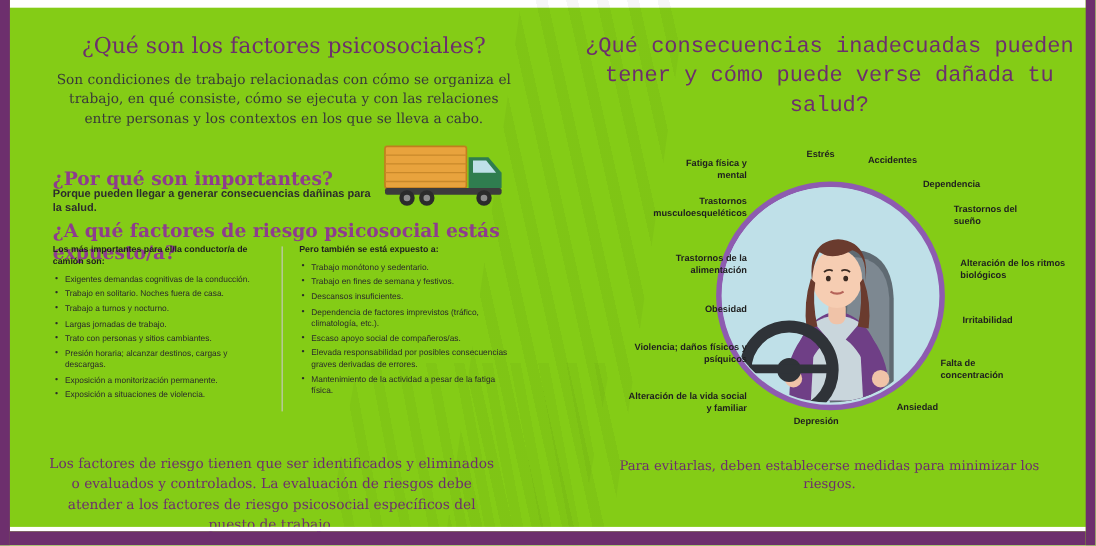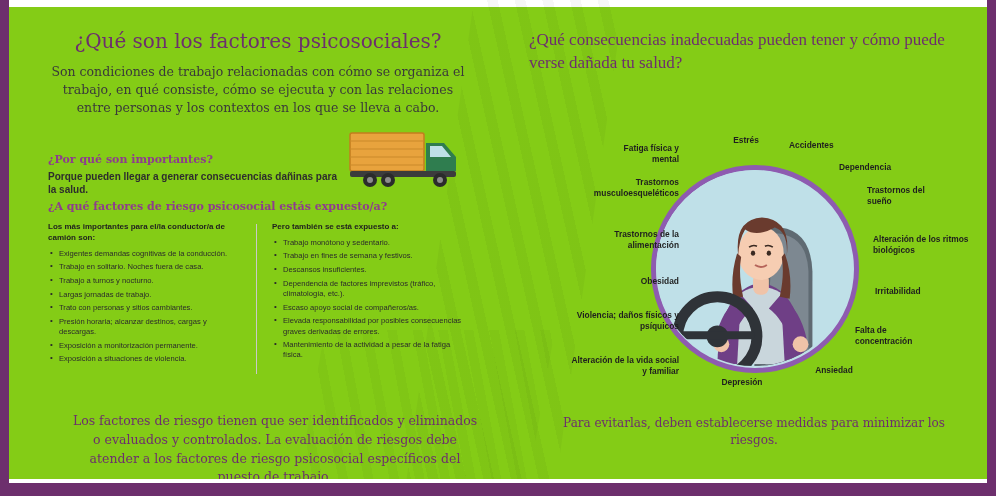--- a/index.html
+++ b/index.html
@@ -57,21 +57,21 @@
   }
   .l-intro{
     position:absolute;left:28px;top:56px;width:424px;
     text-align:center;
     font-family:"DejaVu Serif", serif;
     font-size:12.5px;line-height:1.45;color:#3a3a3a;
   }
   .l-h2{
     position:absolute;left:30px;
     font-family:"DejaVu Serif", serif;
-    font-size:11px;font-weight:bold;color:#8e3c8e;
+    font-size:17px;font-weight:bold;color:#8e3c8e;
   }
   .l-h2a{top:146px;}
   .l-h2b{top:193px;}
   .l-sub{
     position:absolute;left:30px;top:163px;width:300px;
     font-size:10px;font-weight:bold;color:#2d2d2d;line-height:1.3;
   }
   .cols{
     position:absolute;left:30px;top:215px;width:426px;height:160px;
   }
@@ -90,37 +90,38 @@
     margin:0;padding:0 0 0 11px;list-style:none;
   }
   ul.bullets li{
     position:relative;
     font-size:7.6px;color:#2b2b2b;line-height:1.35;margin-bottom:3.4px;
   }
   ul.bullets li:before{
     content:"•";position:absolute;left:-9px;top:-1px;color:#2b2b2b;font-size:8px;
   }
   .l-foot{
-    position:absolute;left:52px;top:405px;width:410px;
+    position:absolute;left:24px;top:405px;width:410px;
     text-align:center;
     font-family:"DejaVu Serif", serif;
     font-size:12.5px;line-height:1.5;color:#6d2f6d;
   }
 
   
   .truck{position:absolute;left:330px;top:118px;width:120px;height:72px;}
 
   
   .right{
     position:absolute;left:500px;top:7px;width:487px;height:470px;
   }
   .r-title{
     position:absolute;left:20px;top:22px;width:450px;
-    font-family:Liberation Serif, serif;
-    font-size:17px;line-height:1.35;color:#6d2f6d;
+    text-align:center;
+    font-family:Liberation Mono, monospace;
+    font-size:20px;line-height:1.35;color:#6d2f6d;
   }
   .r-foot{
     position:absolute;left:30px;top:408px;width:430px;
     text-align:center;
     font-family:"DejaVu Serif", serif;
     font-size:12px;line-height:1.45;color:#6d2f6d;
   }
   .circle-wrap{
     position:absolute;left:142px;top:158px;width:208px;height:208px;
   }

